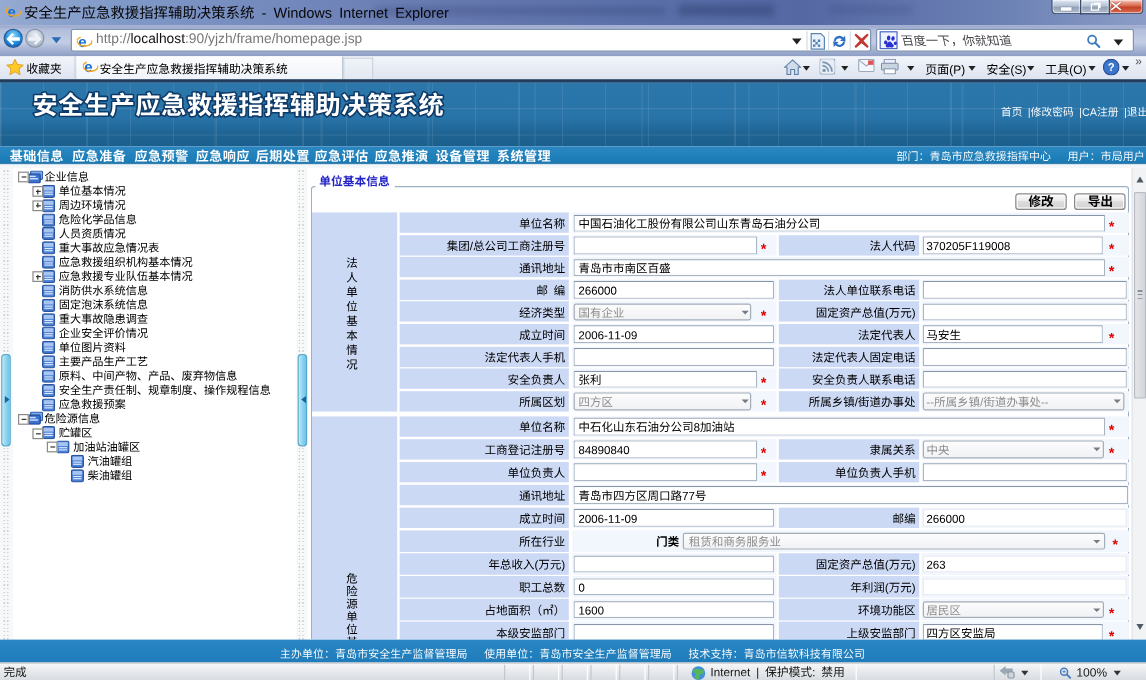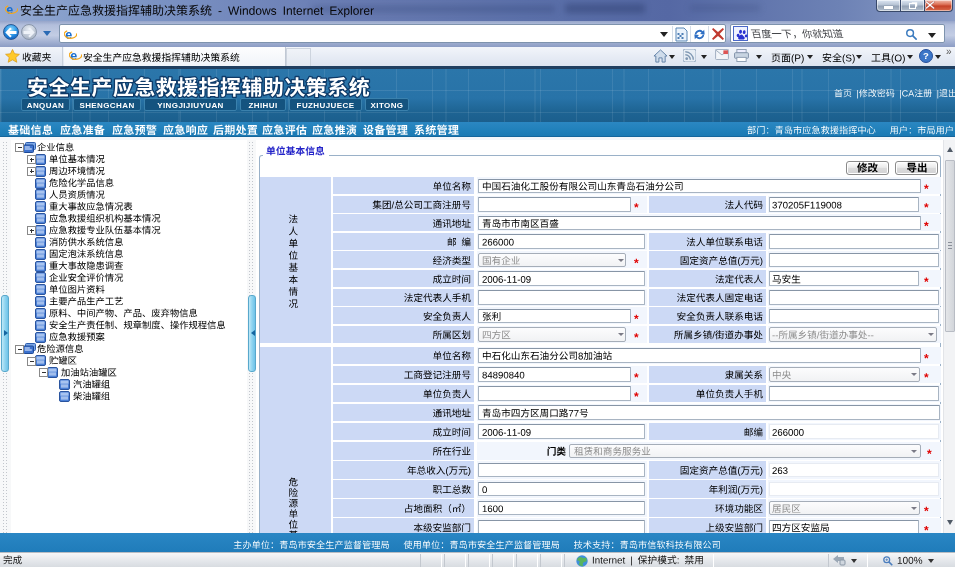--- a/index.html
+++ b/index.html
@@ -136,20 +136,21 @@
       </div>
 <div class="navdrop"></div>
 <div class="addrbox">
  <div class="favicon fv2">
           <svg width="13" height="13" viewBox="0 0 13 13">
             <text x="1.2" y="11" font-family="Liberation Sans" font-weight="bold" font-size="12.5" fill="#1a6fd0">e</text>
             <path d="M0.8 7.6 A5.8 3.6 0 1 0 12.4 5.6" stroke="#f4a81d" stroke-width="1.2" fill="none"></path>
             <path d="M0.8 7.6 A5.8 3.6 0 0 1 3.2 2.9" stroke="#f4a81d" stroke-width="1.2" fill="none"></path>
           </svg>
         </div>
+ <div class="urltext"><span class="u1">http://</span><span class="u2">localhost</span><span class="u1">:90/yjzh/frame/homepage.jsp</span></div>
  <div class="addrdrop"></div>
  <div class="sep1"></div>
  <div class="compat">
           <svg width="13" height="15" viewBox="0 0 13 15">
             <path d="M1 1 h8 l3 3 v10 h-11 z" fill="#eaf2fb" stroke="#5b87b5"></path>
             <path d="M2.5 6h2v2h-2zM6.5 6h2v2h-2zM4.5 8h2v2h-2zM2.5 10h2v2h-2zM6.5 10h2v2h-2z" fill="#4e7fb5"></path>
           </svg>
         </div>
  <div class="sep2"></div>
  <div class="refresh">
@@ -235,28 +236,20 @@
             <text x="7" y="10.4" text-anchor="middle" font-family="Liberation Sans" font-size="9.5" font-weight="bold" fill="#fff">?</text>
           </svg>
         </div>
  <div class="cdrop" style="left:282px"></div>
  <div class="chev">»</div>
 </div>
 </div>
     <div class="sepbar"></div>
     <div class="banner">
 <div class="grid"></div>
-<div class="chips">
-        <div class="chip" style="left:21px;width:49px">ANQUAN</div>
-        <div class="chip" style="left:73px;width:68px">SHENGCHAN</div>
-        <div class="chip" style="left:144px;width:93px">YINGJIJIUYUAN</div>
-        <div class="chip" style="left:240px;width:46px">ZHIHUI</div>
-        <div class="chip" style="left:289px;width:73px">FUZHUJUECE</div>
-        <div class="chip" style="left:365px;width:44px">XITONG</div>
-      </div>
 </div>
     <div class="menubar"></div>
     <div class="whitegap"></div>
     <div class="main">
       <div class="lsplit">
         <div class="handle hl">
           <div class="tri tr"></div>
         </div>
       </div>
       <div class="treepane">

